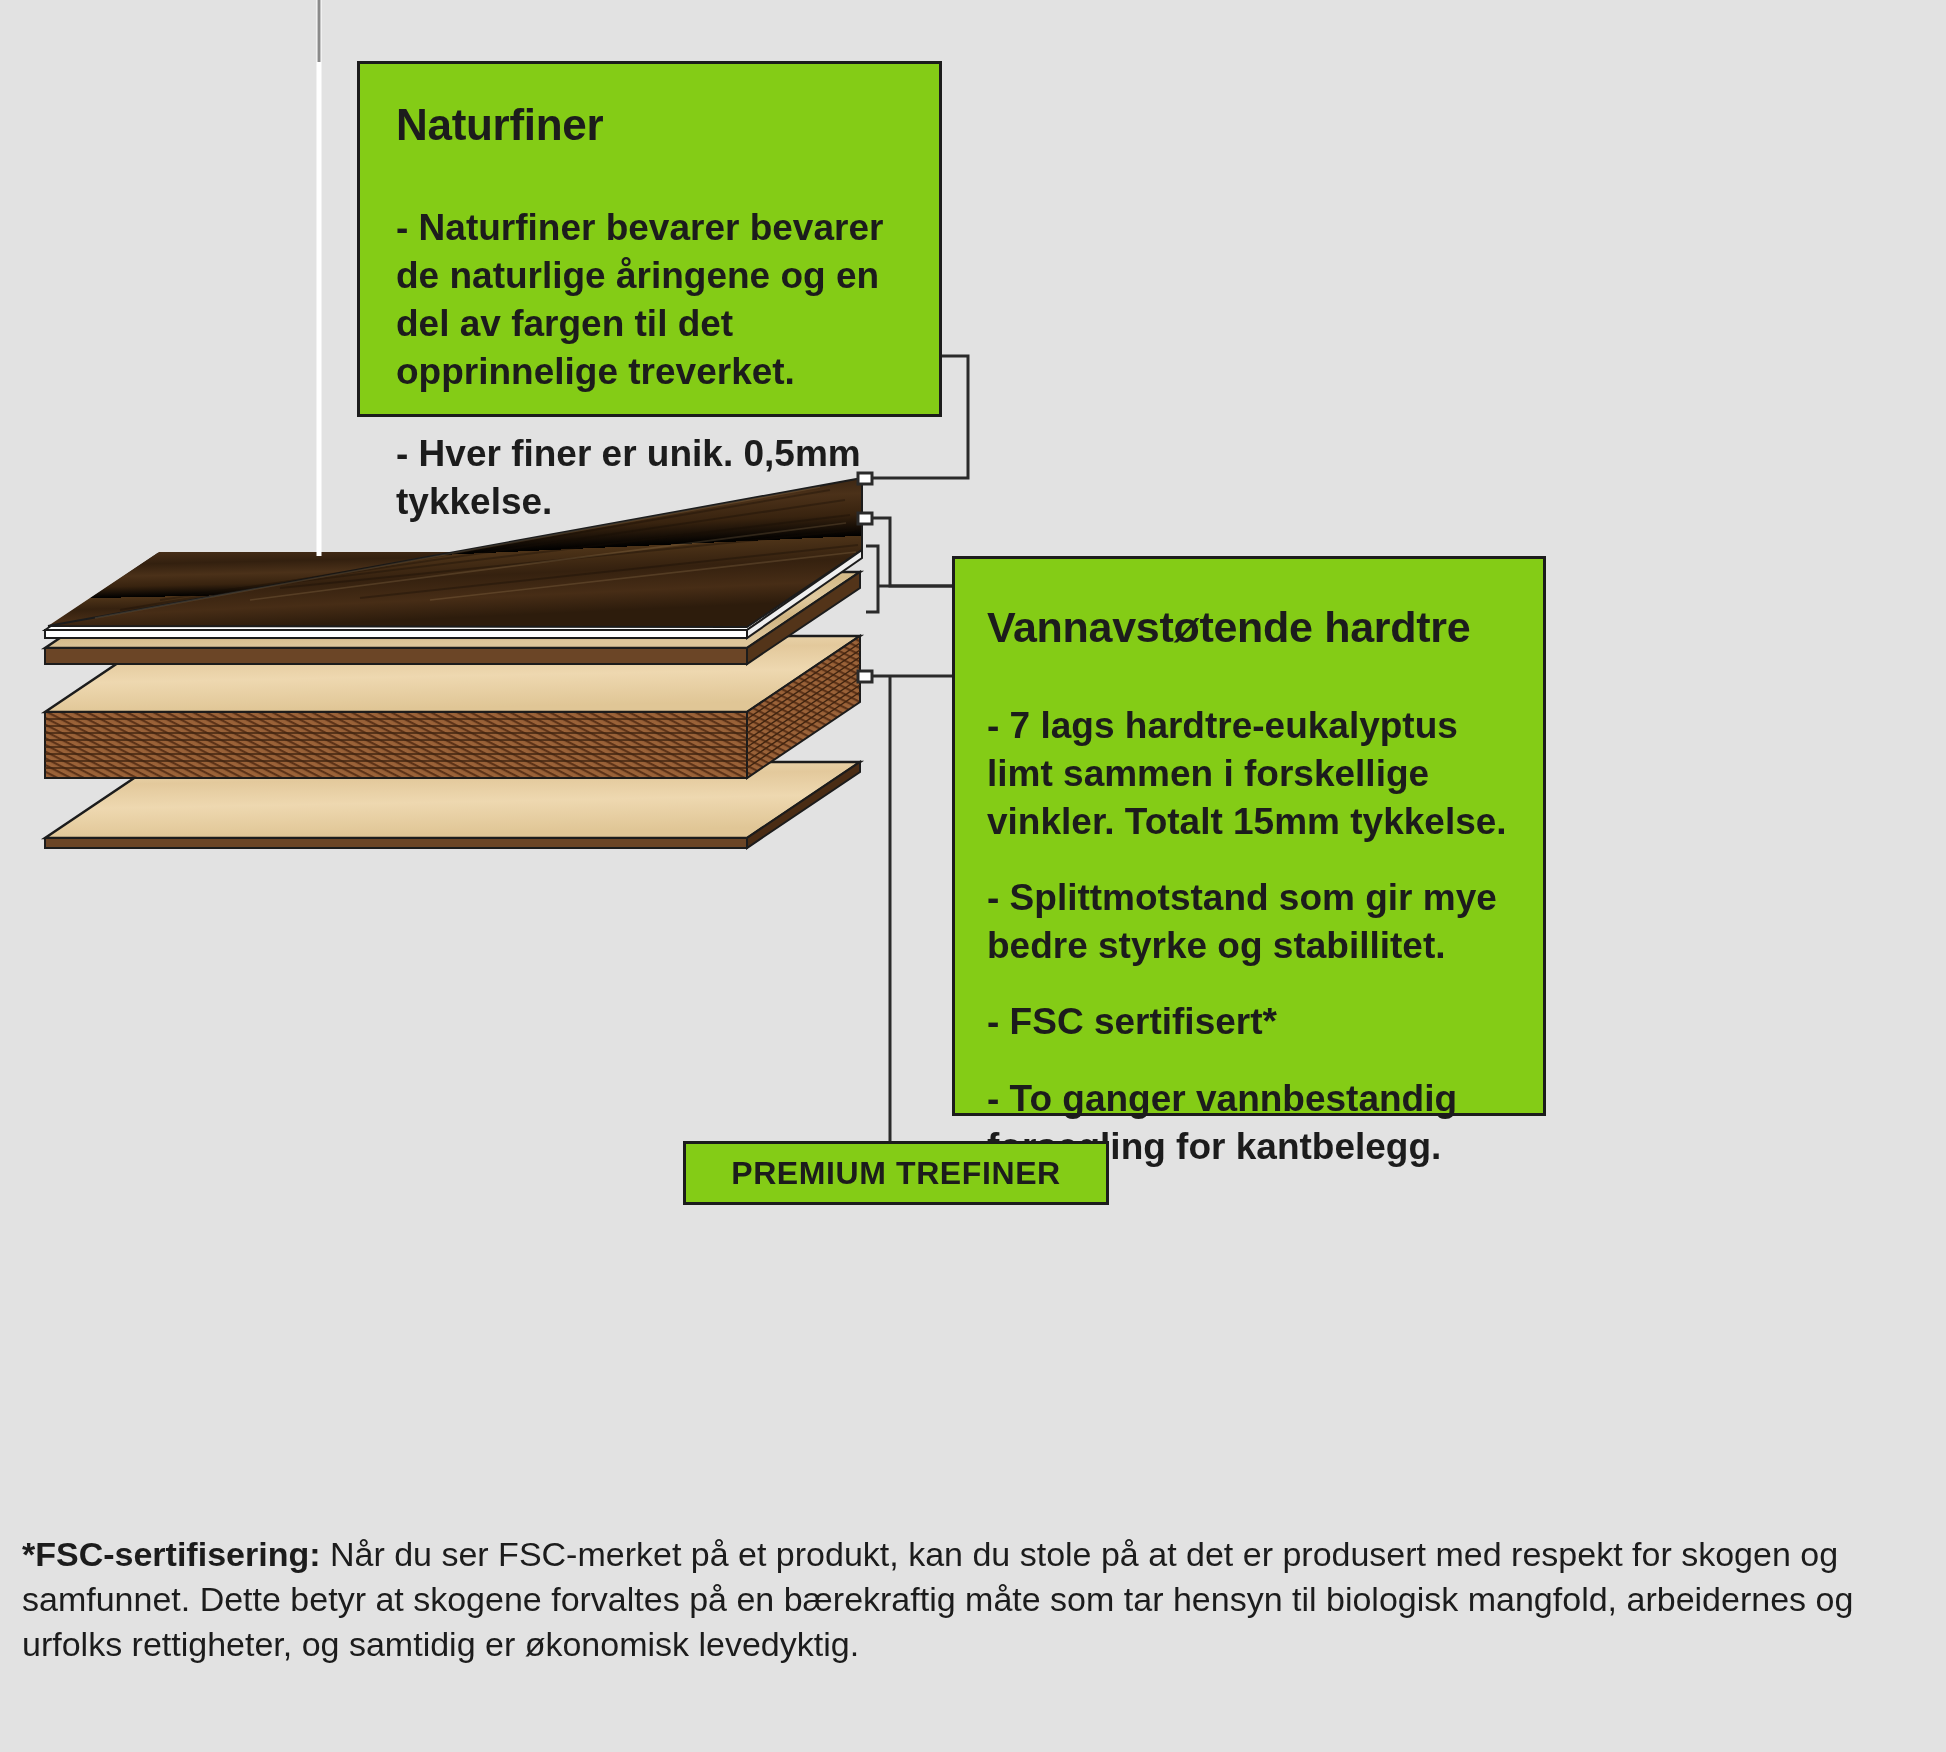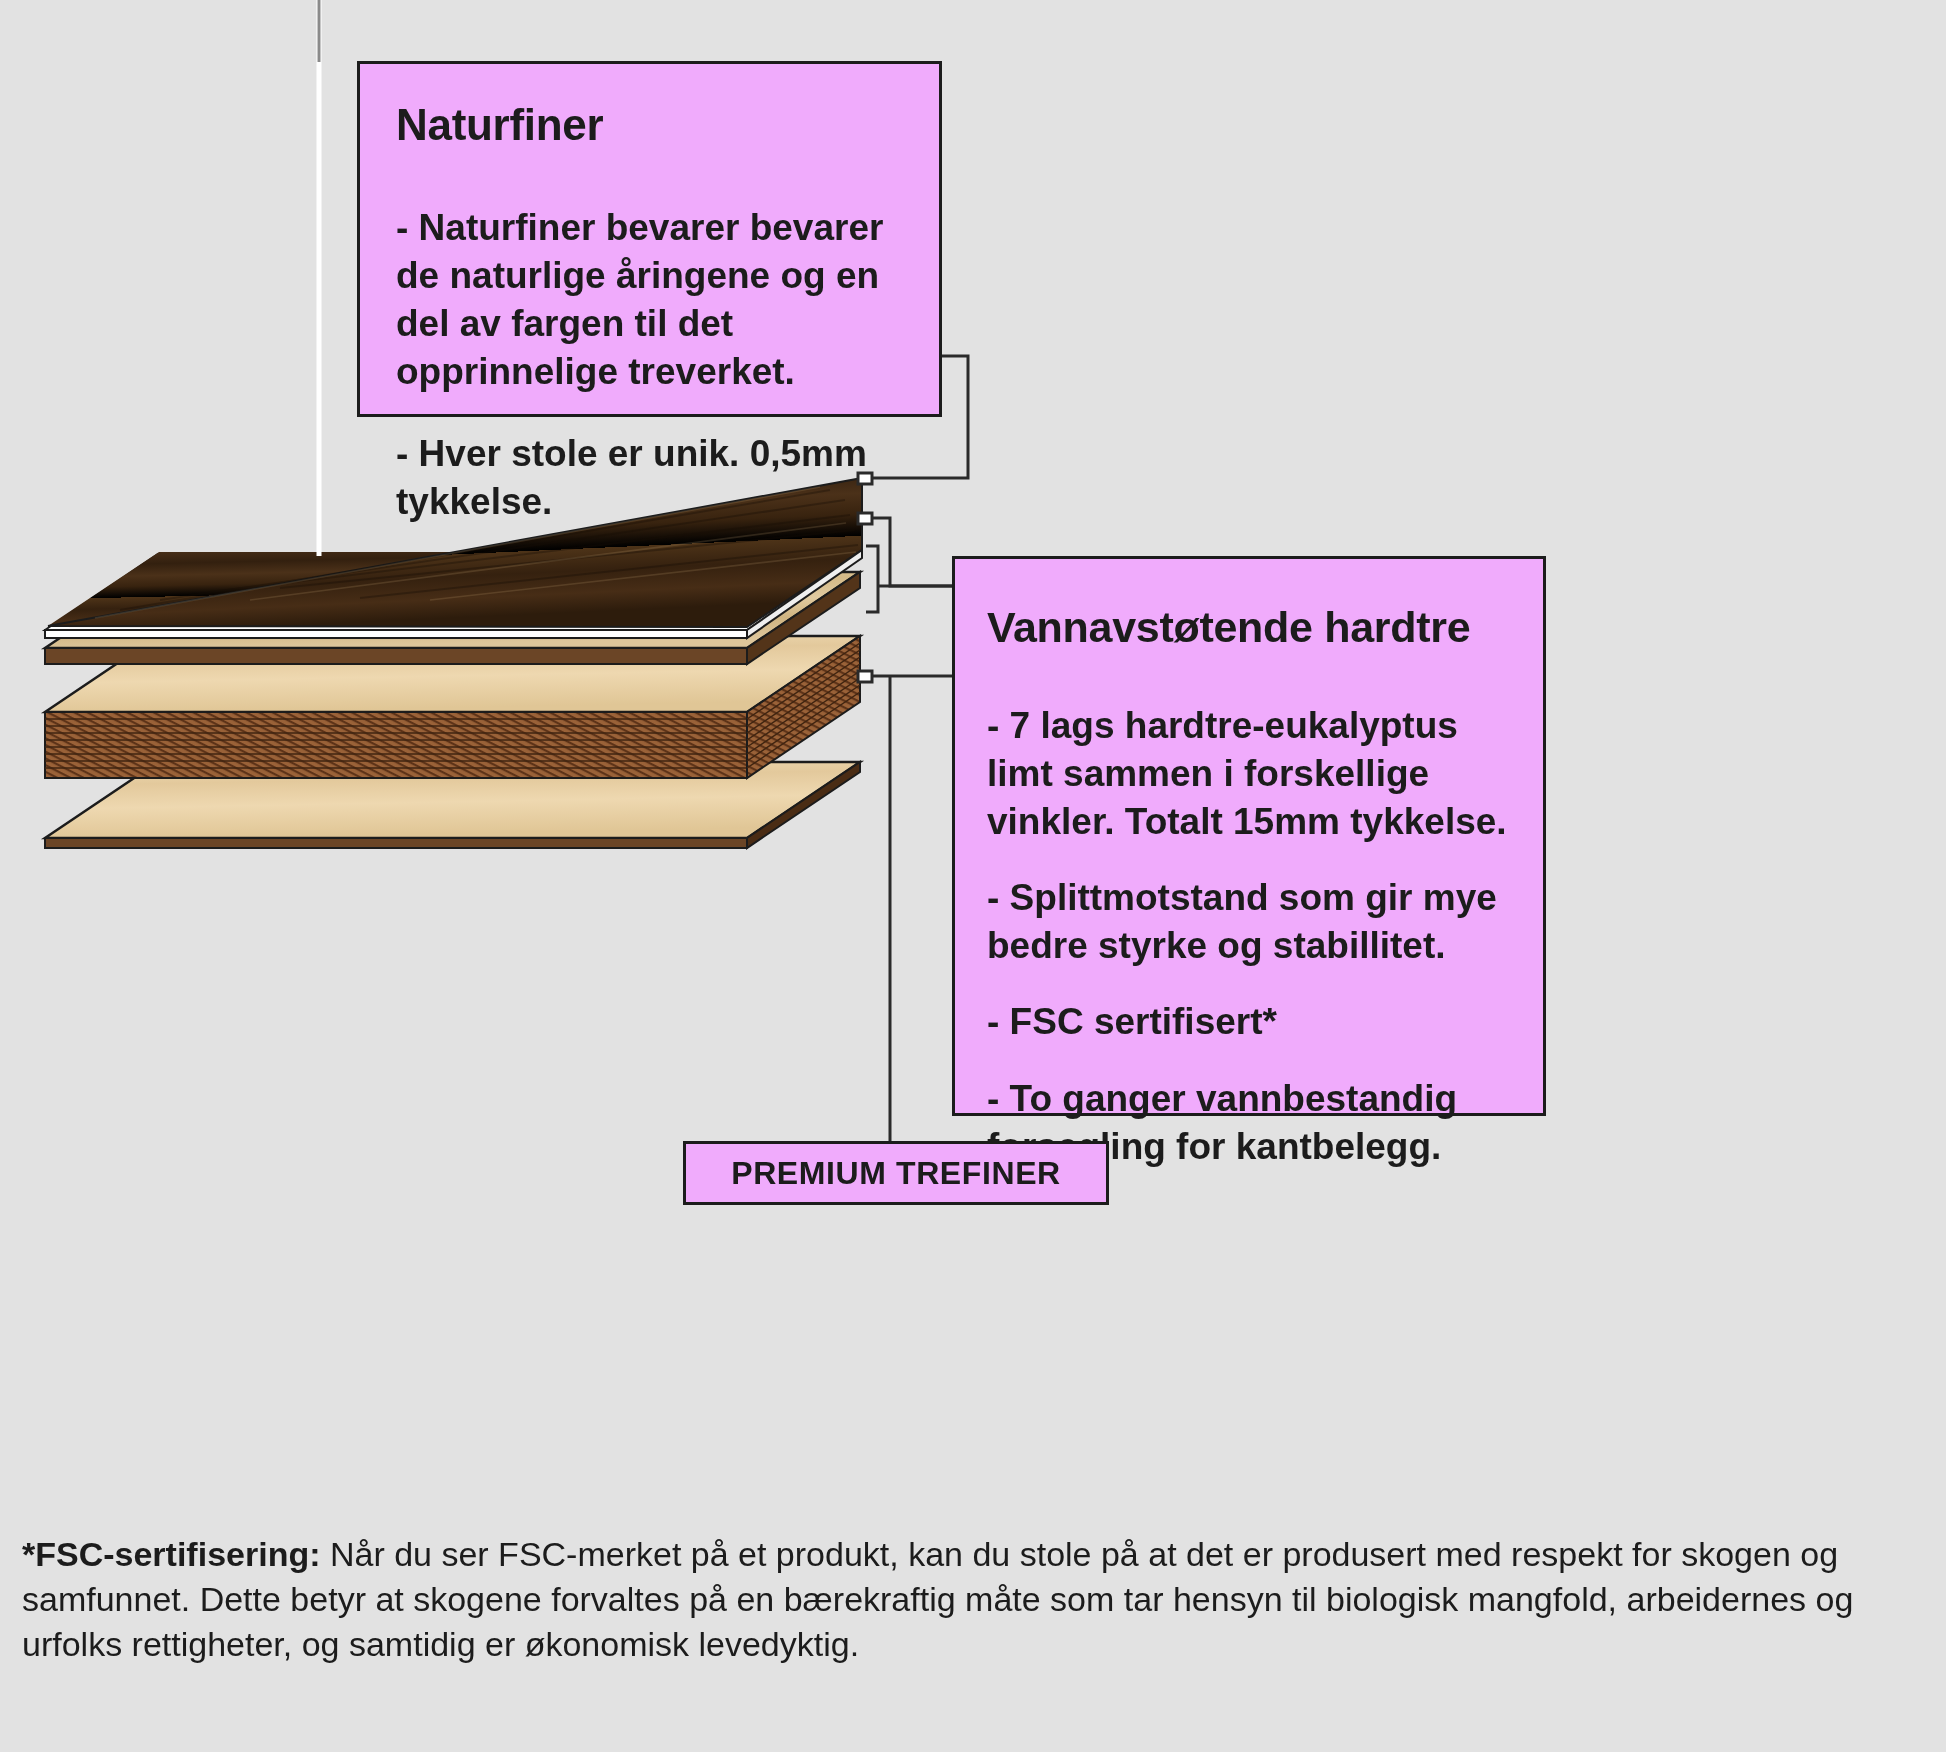--- a/index.html
+++ b/index.html
@@ -9,21 +9,21 @@
     font-family:"Liberation Sans", sans-serif;
     position:relative;
     overflow:hidden;
     color:#1c1c1c;
   }
   .stage{position:absolute;inset:0;}
 
   
   .callout{
     position:absolute;
-    background:#f0abfc;
+    background:#84cc16;
     border:3px solid #1c1c1c;
     box-sizing:border-box;
     z-index:40;
   }
   .callout h2{
     margin:0;
     font-size:44px;
     font-weight:bold;
     letter-spacing:-0.3px;
   }
@@ -207,21 +207,21 @@
       <rect x="858" y="671" width="14" height="11" fill="#ffffff" stroke="#2a2a2a" stroke-width="3"></rect>
 
       <line x1="890" y1="676" x2="890" y2="1141"></line>
     </g>
   </svg>
 
   <div class="callout" id="box-naturfiner">
     <h2>Naturfiner</h2>
     <p>- Naturfiner bevarer bevarer de naturlige åringene og en del av fargen til det opprinnelige treverket.</p>
     <div class="spacer"></div>
-    <p>- Hver stole er unik. 0,5mm tykkelse.</p>
+    <p>- Hver finer er unik. 0,5mm tykkelse.</p>
   </div>
 
   <div class="callout" id="box-hardtre">
     <h2>Vannavstøtende hardtre</h2>
     <p>- 7 lags hardtre-eukalyptus limt sammen i forskellige vinkler. Totalt 15mm tykkelse.</p>
     <div class="spacer"></div>
     <p>- Splittmotstand som gir mye bedre styrke og stabillitet.</p>
     <div class="spacer"></div>
     <p>- FSC sertifisert*</p>
     <div class="spacer"></div>

